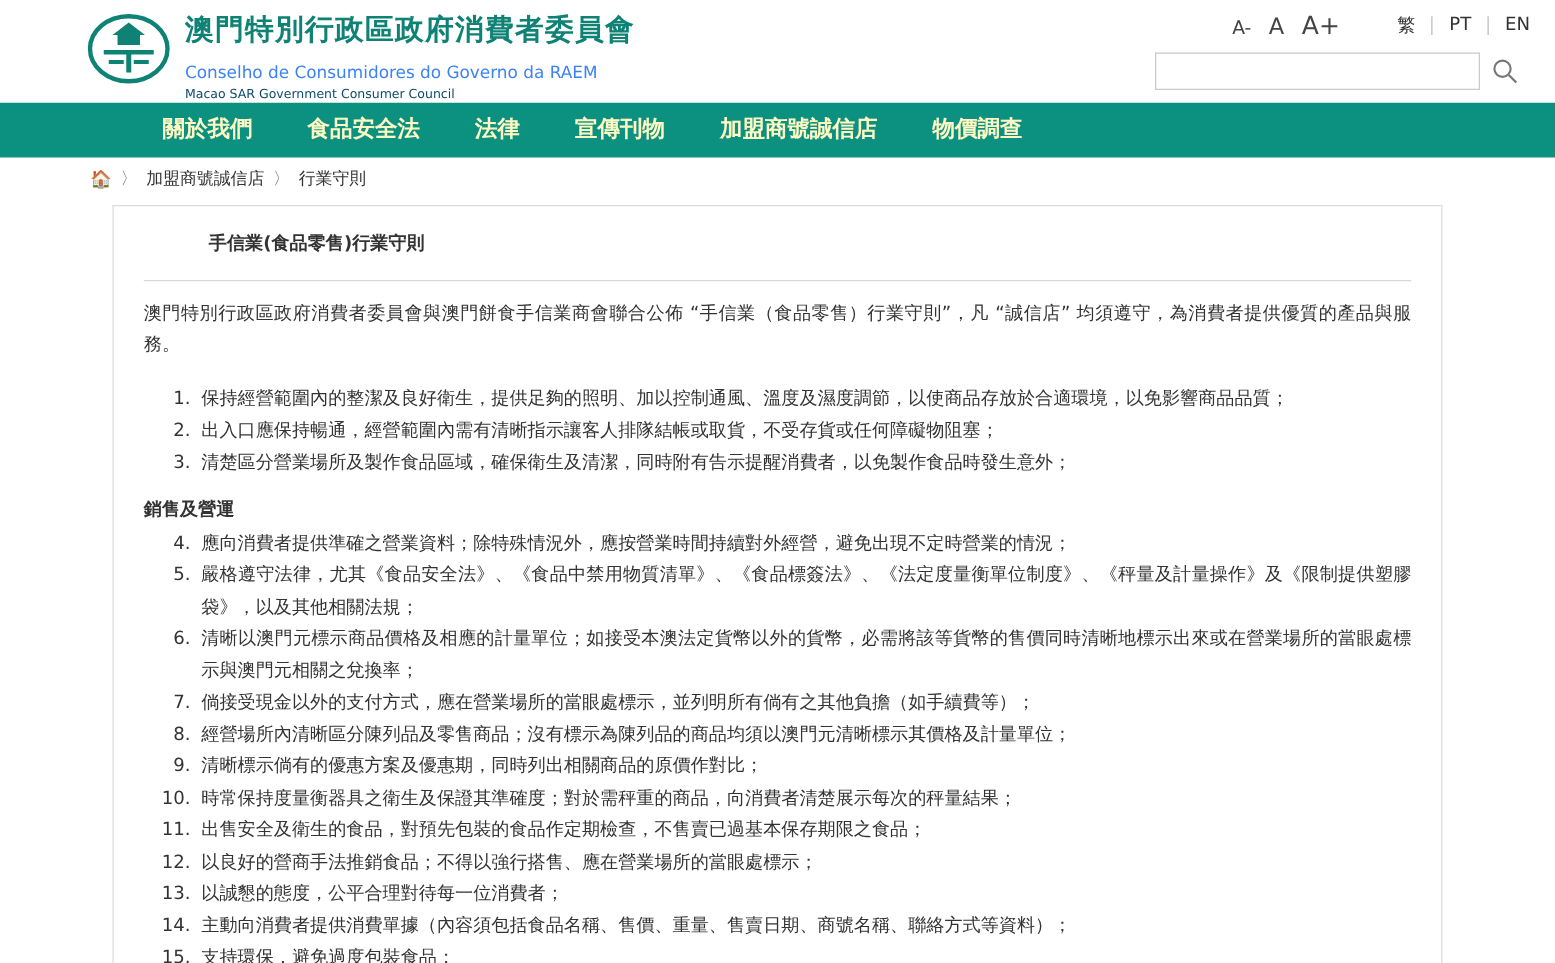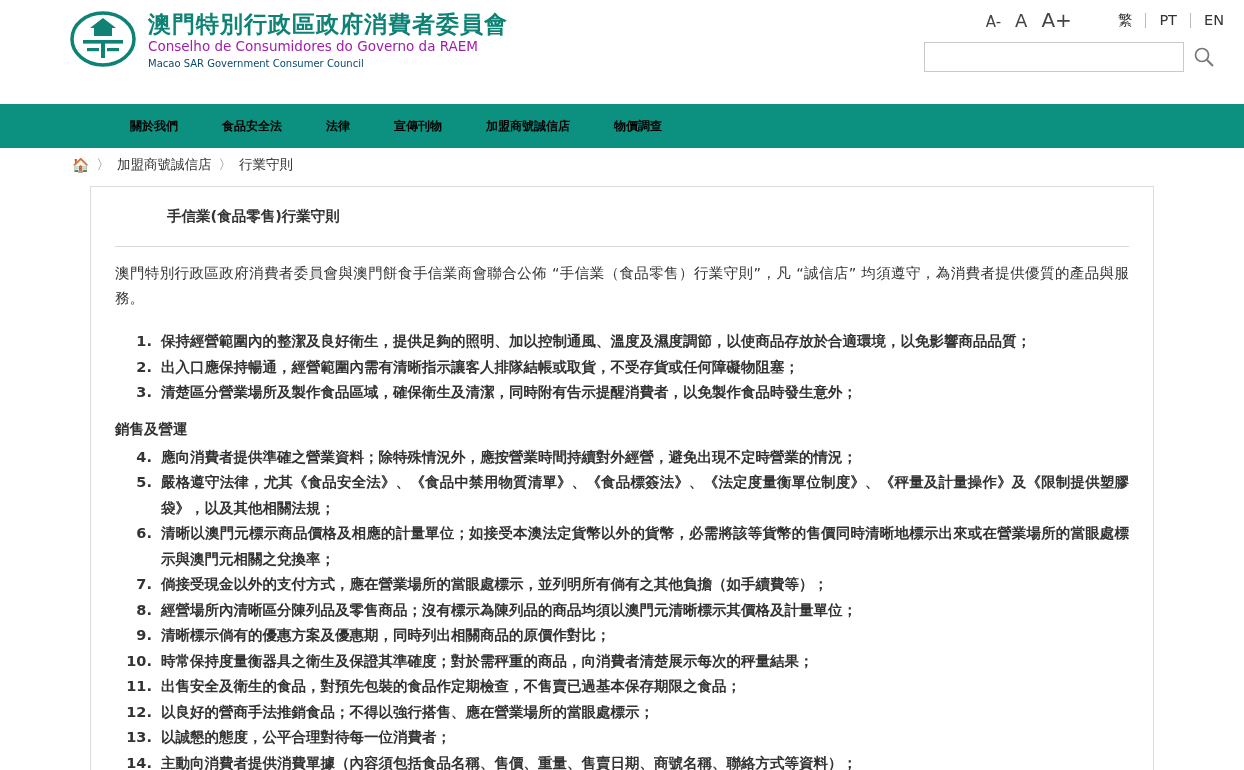--- a/index.html
+++ b/index.html
@@ -8,21 +8,21 @@
     padding: 0;
     width: 1244px;
     background: #ffffff;
     font-family: "DejaVu Sans", "Liberation Sans", sans-serif;
     color: #333;
   }
 
   
   .header {
     position: relative;
-    height: 104px;
+    height: 82px;
     background: #ffffff;
     text-decoration: underline;
   }
   .logo-block {
     position: absolute;
     left: 70px;
     top: 10px;
     display: flex;
     align-items: flex-start;
   }
@@ -34,22 +34,23 @@
   }
   .logo-text .org-cn {
     font-size: 23px;
     font-weight: bold;
     color: #0e8274;
     letter-spacing: 1px;
     line-height: 28px;
   }
   .logo-text .org-pt {
     font-size: 13.5px;
-    color: #a21caf;
+    color: #3b82f6;
     line-height: 17px;
+    margin-top: 12px;
   }
   .logo-text .org-en {
     font-size: 10px;
     color: #0c4a6e;
     line-height: 17px;
   }
 
   .topright {
     position: absolute;
     right: 20px;
@@ -117,23 +118,23 @@
   
   .nav {
     background: #0c9080;
     height: 44px;
     display: flex;
     align-items: center;
     padding-left: 108px;
     color: #fff;
   }
   .nav-item {
-    font-size: 12px;
-    font-weight: bold;
-    color: #000000;
+    font-size: 18px;
+    font-weight: bold;
+    color: #fef9c3;
     padding: 0 22px;
     line-height: 44px;
     cursor: pointer;
     white-space: nowrap;
   }
 
   
   .breadcrumb {
     height: 34px;
     display: flex;
@@ -174,21 +175,20 @@
   .sec-title {
     font-size: 14.5px;
     font-weight: bold;
     color: #333;
     margin: 14px 0 6px 0;
   }
   ol.items {
     margin: 0 0 4px 0;
     padding-left: 42px;
     list-style-position: outside;
-    font-weight: bold;
   }
   ol.items li {
     font-size: 14.5px;
     line-height: 25.5px;
     color: #333;
     padding-left: 4px;
     text-align: justify;
   }
   ol.items li::marker { color: #333; }
 </style>

